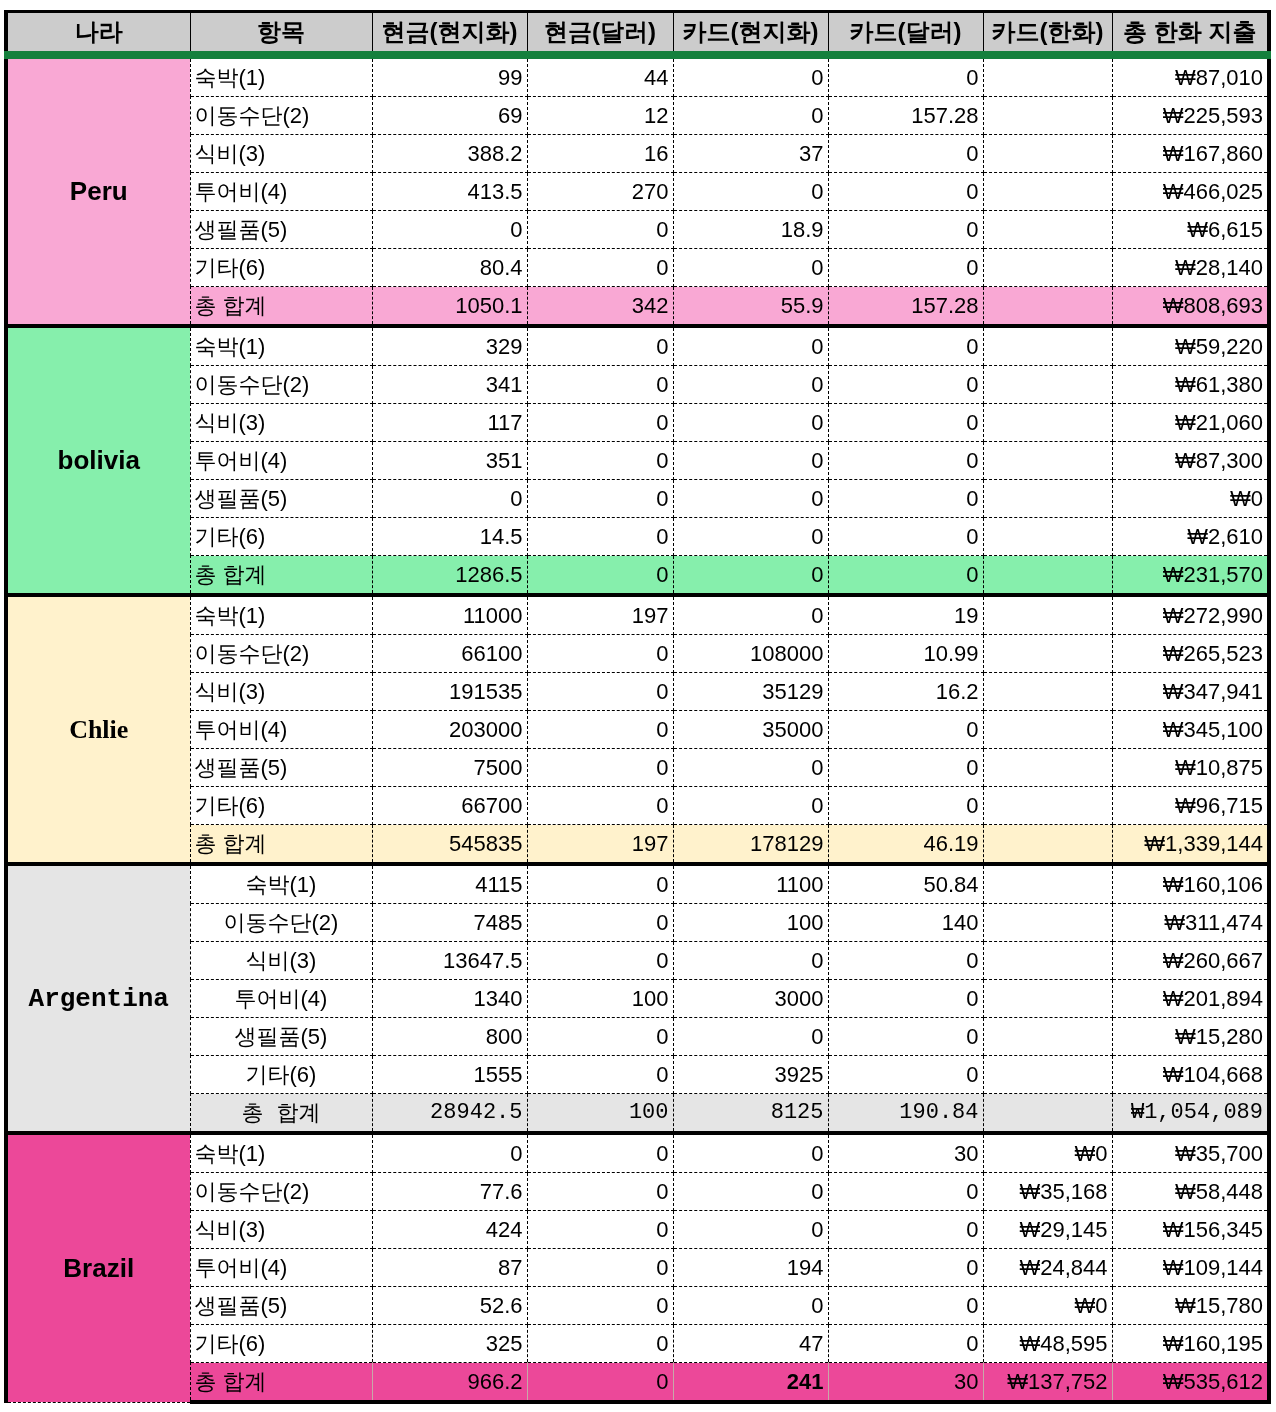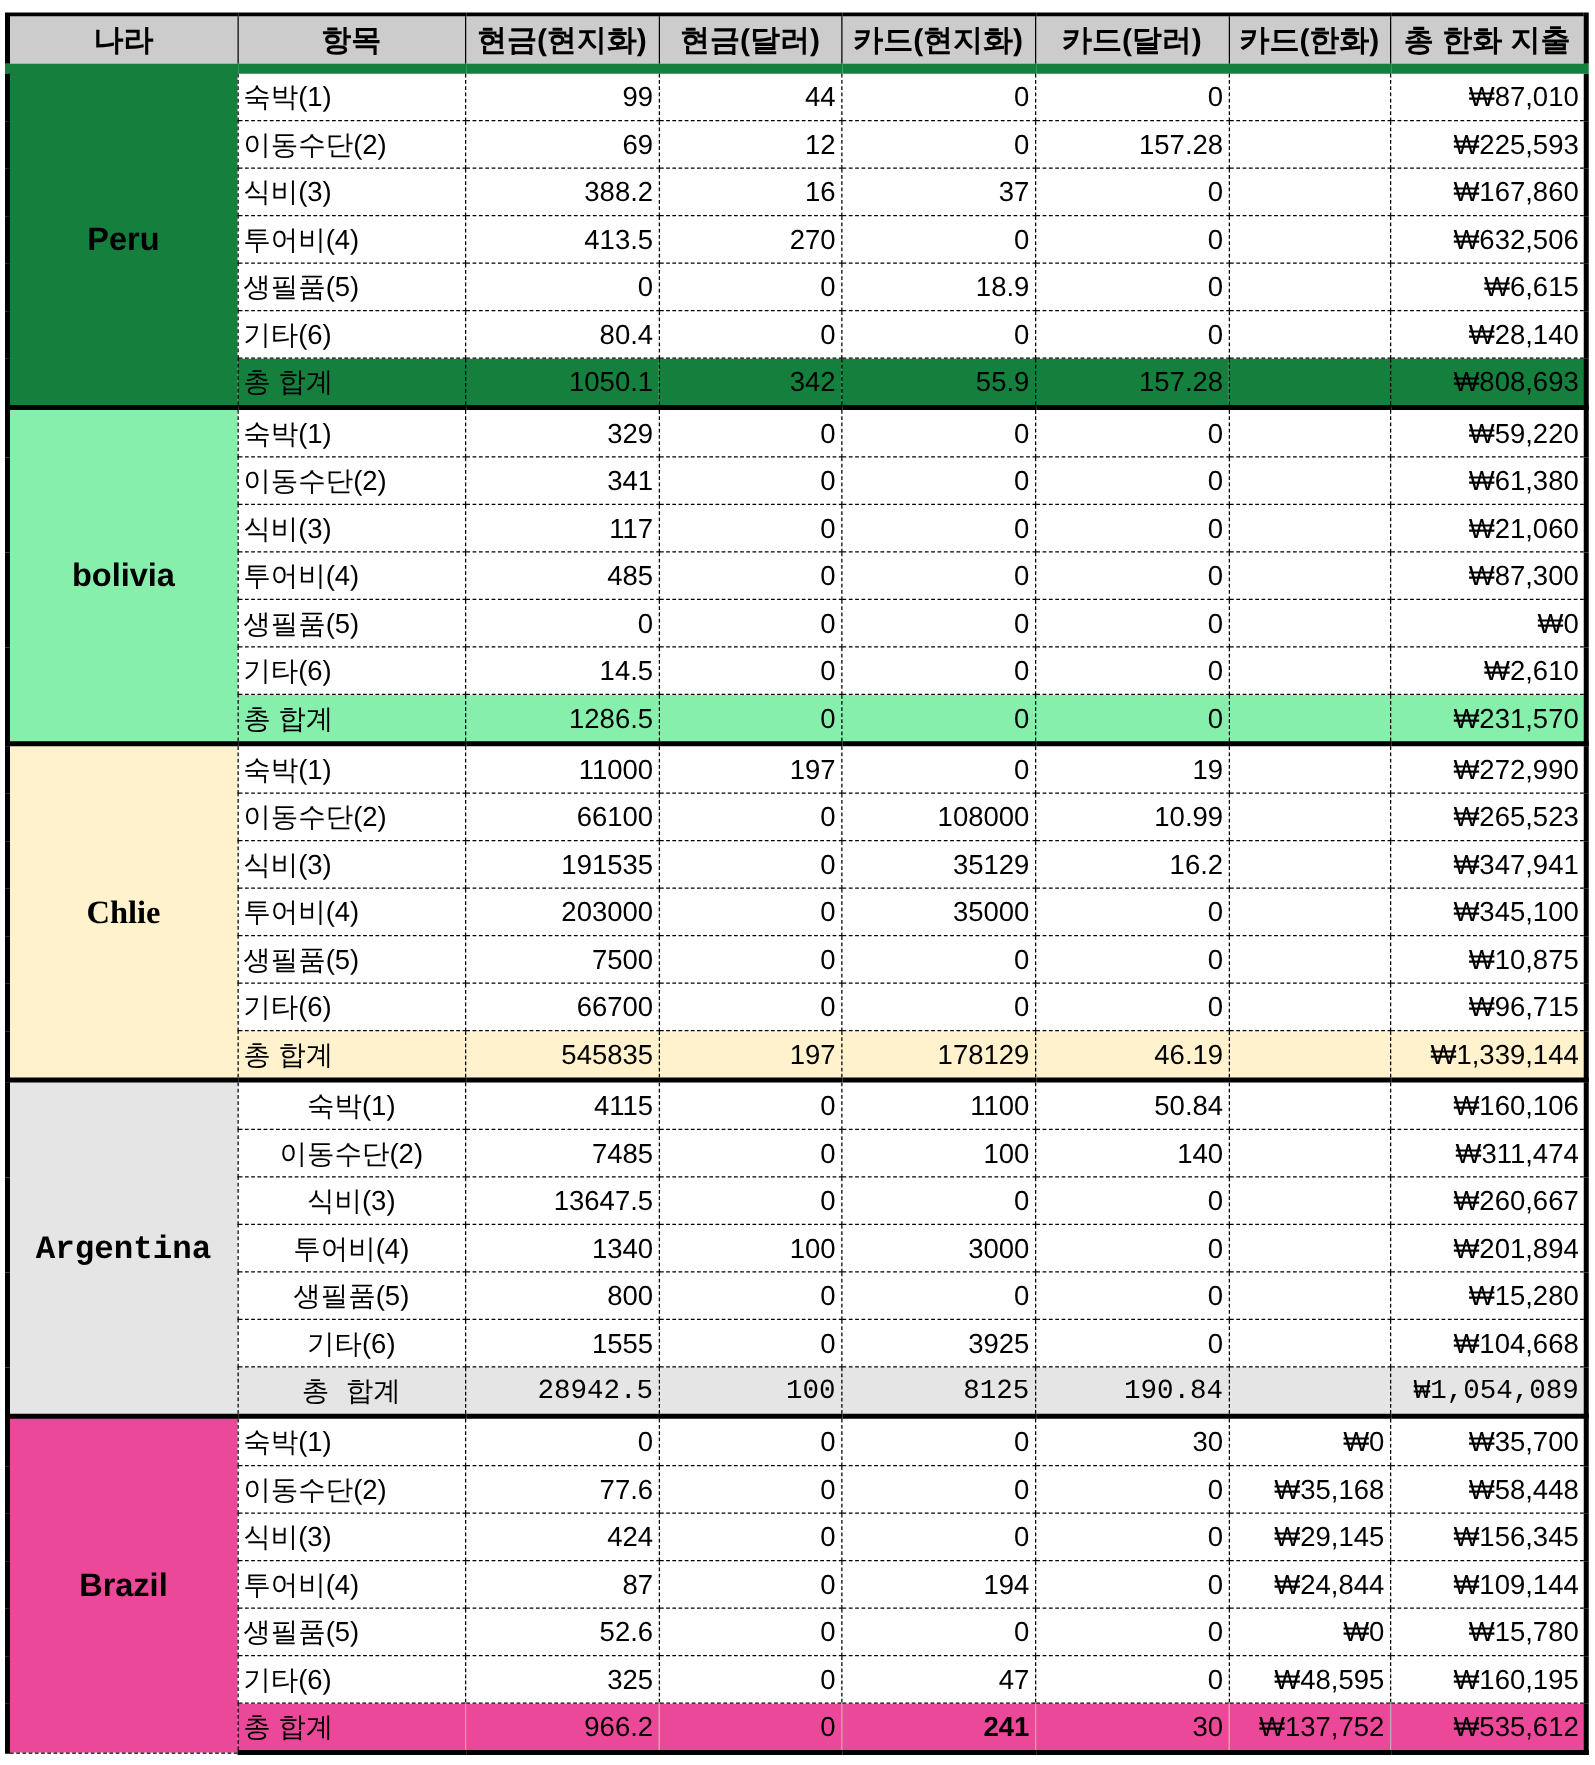--- a/index.html
+++ b/index.html
@@ -17,21 +17,21 @@
   tr.head th { border-bottom: 8px solid #15803d; }
   td { height: 37px; font-size: 22px; padding: 0 4px; white-space: nowrap;
        border: 1px dashed #000; }
   td.num { text-align: right; }
   td.item { text-align: left; }
   td.country { font-weight: bold; font-size: 26px; text-align: center;
                border-left: 4px solid #000; border-right: 1px dashed #000; }
   td.last { border-right: 4px solid #000; margin-top: 10px; }
   tr.sep td { border-bottom: 4px solid #000; }
   tr.total td.num, tr.total td.item { border-left-style: dashed; }
-  .peru { background: #15803d; }
+  .peru { background: #f9a8d4; }
   .bolivia { background: #86efac; }
   .chile { background: #fff2cc; }
   .argentina { background: #e5e5e5; font-family: Liberation Mono, monospace; }
   .brazil { background: #ec4899; }
   .centered td.item { text-align: center; }
 </style>
 </head>
 <body>
 
 <div class="sheet">
@@ -87,21 +87,21 @@
           <td class="num"></td>
           <td class="num last">₩167,860</td>
         </tr>
         <tr>
           <td class="item">투어비(4)</td>
           <td class="num">413.5</td>
           <td class="num">270</td>
           <td class="num">0</td>
           <td class="num">0</td>
           <td class="num"></td>
-          <td class="num last">₩632,506</td>
+          <td class="num last">₩466,025</td>
         </tr>
         <tr>
           <td class="item">생필품(5)</td>
           <td class="num">0</td>
           <td class="num">0</td>
           <td class="num">18.9</td>
           <td class="num">0</td>
           <td class="num"></td>
           <td class="num last">₩6,615</td>
         </tr>
@@ -146,21 +146,21 @@
           <td class="item">식비(3)</td>
           <td class="num">117</td>
           <td class="num">0</td>
           <td class="num">0</td>
           <td class="num">0</td>
           <td class="num"></td>
           <td class="num last">₩21,060</td>
         </tr>
         <tr>
           <td class="item">투어비(4)</td>
-          <td class="num">485</td>
+          <td class="num">351</td>
           <td class="num">0</td>
           <td class="num">0</td>
           <td class="num">0</td>
           <td class="num"></td>
           <td class="num last">₩87,300</td>
         </tr>
         <tr>
           <td class="item">생필품(5)</td>
           <td class="num">0</td>
           <td class="num">0</td>

